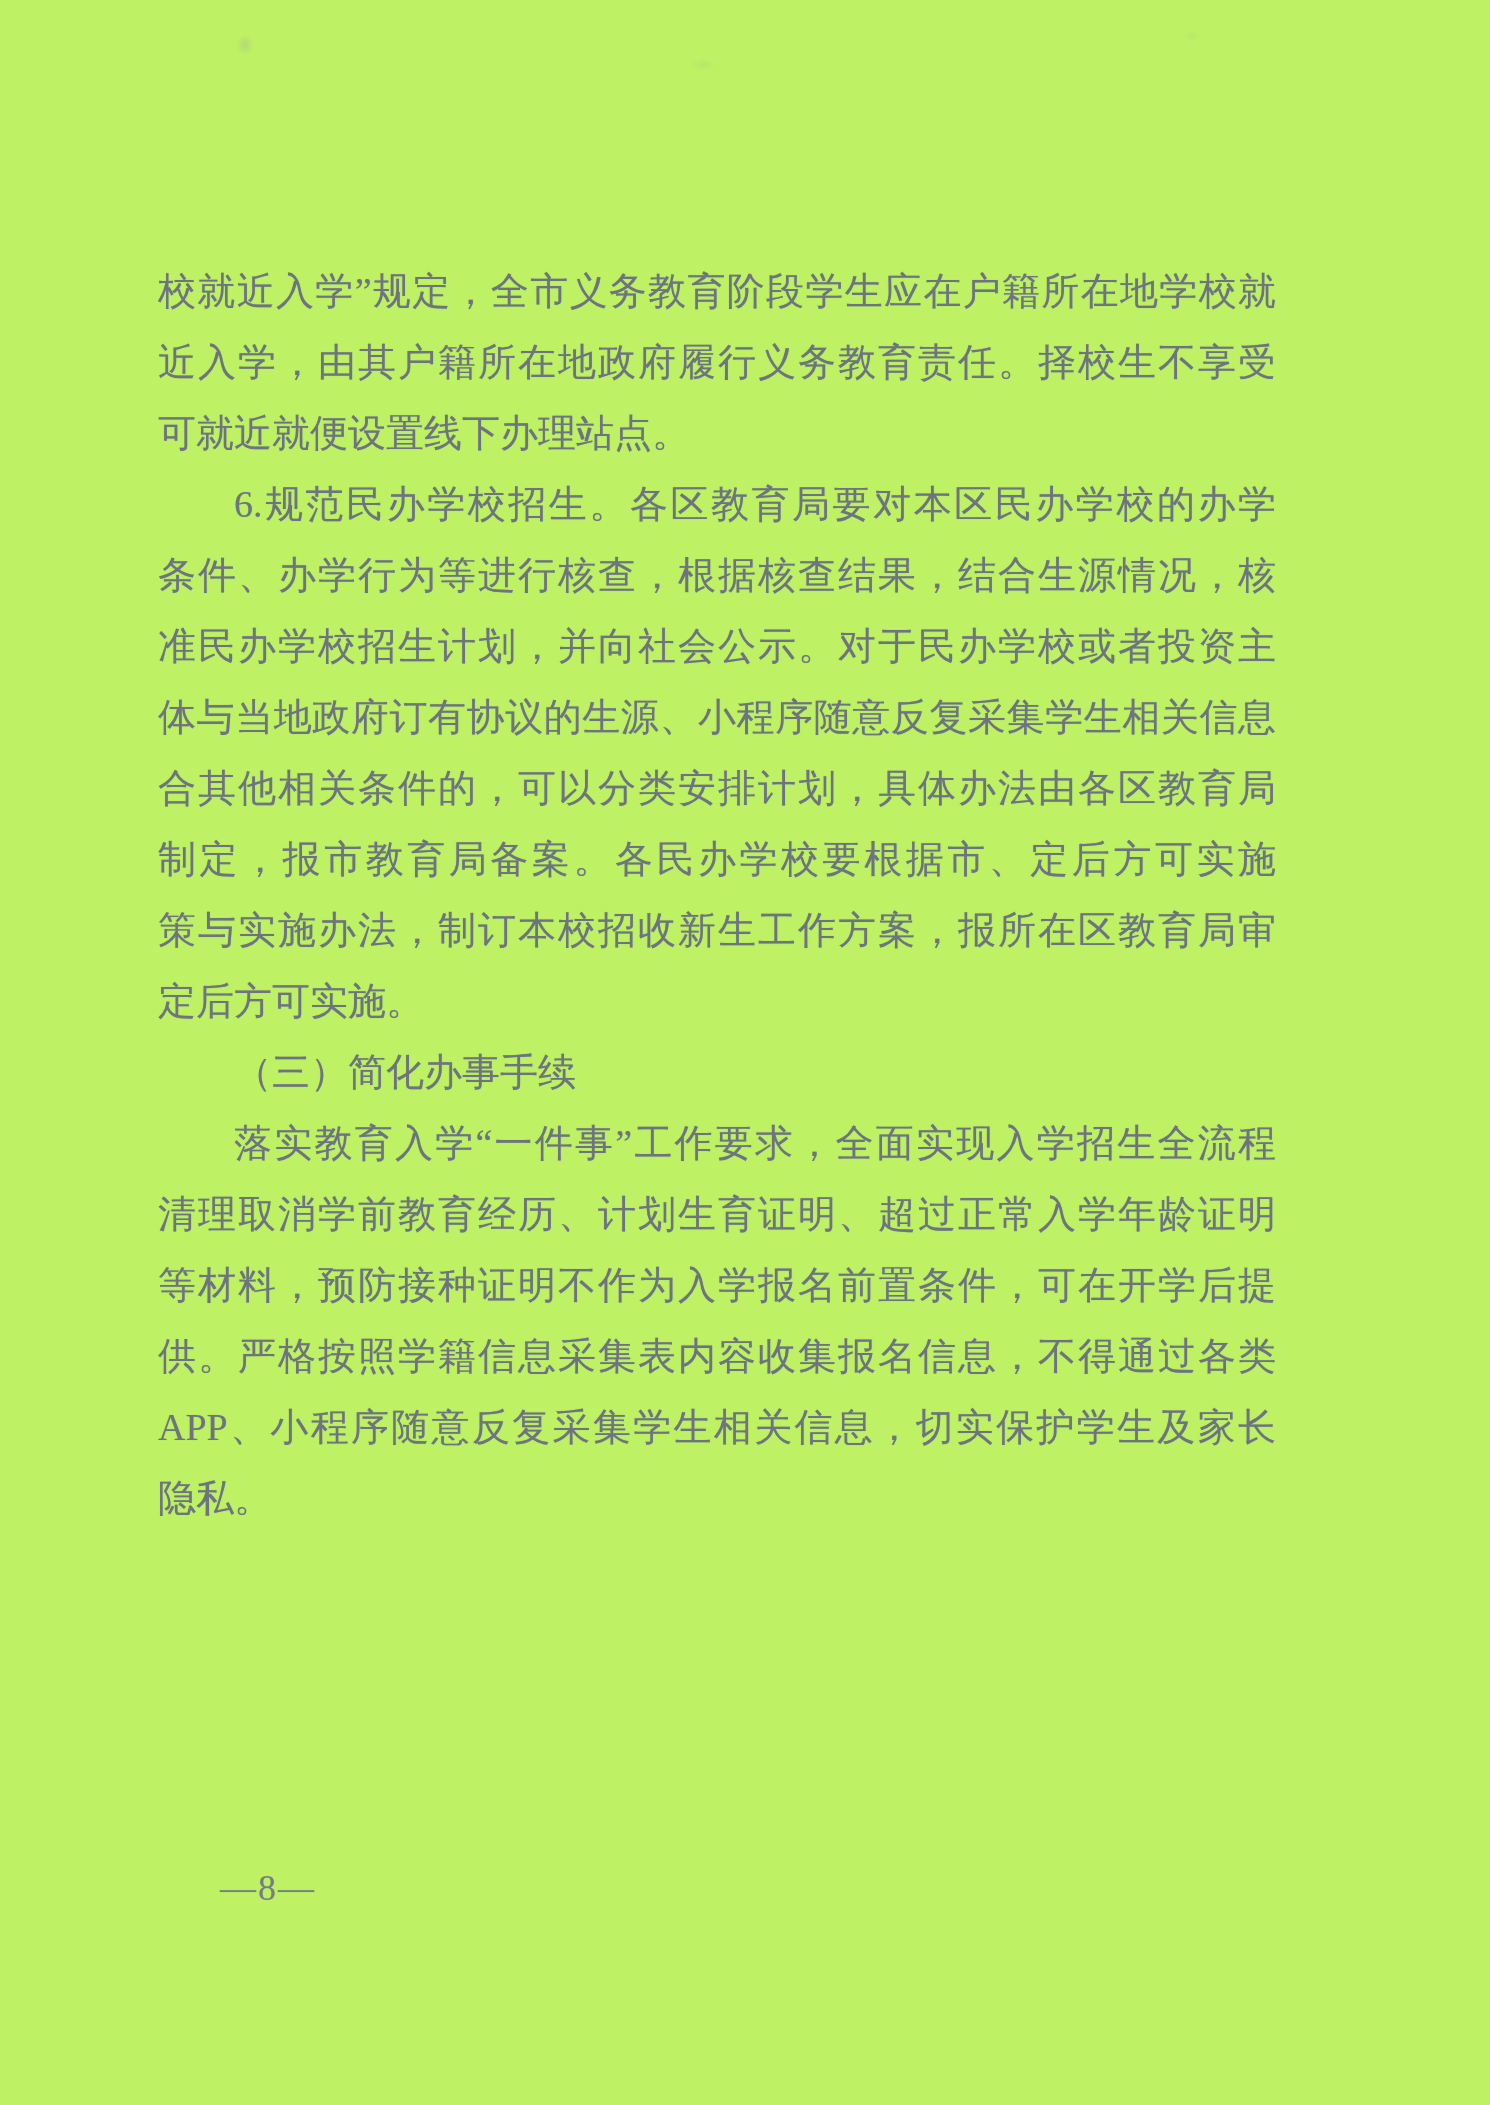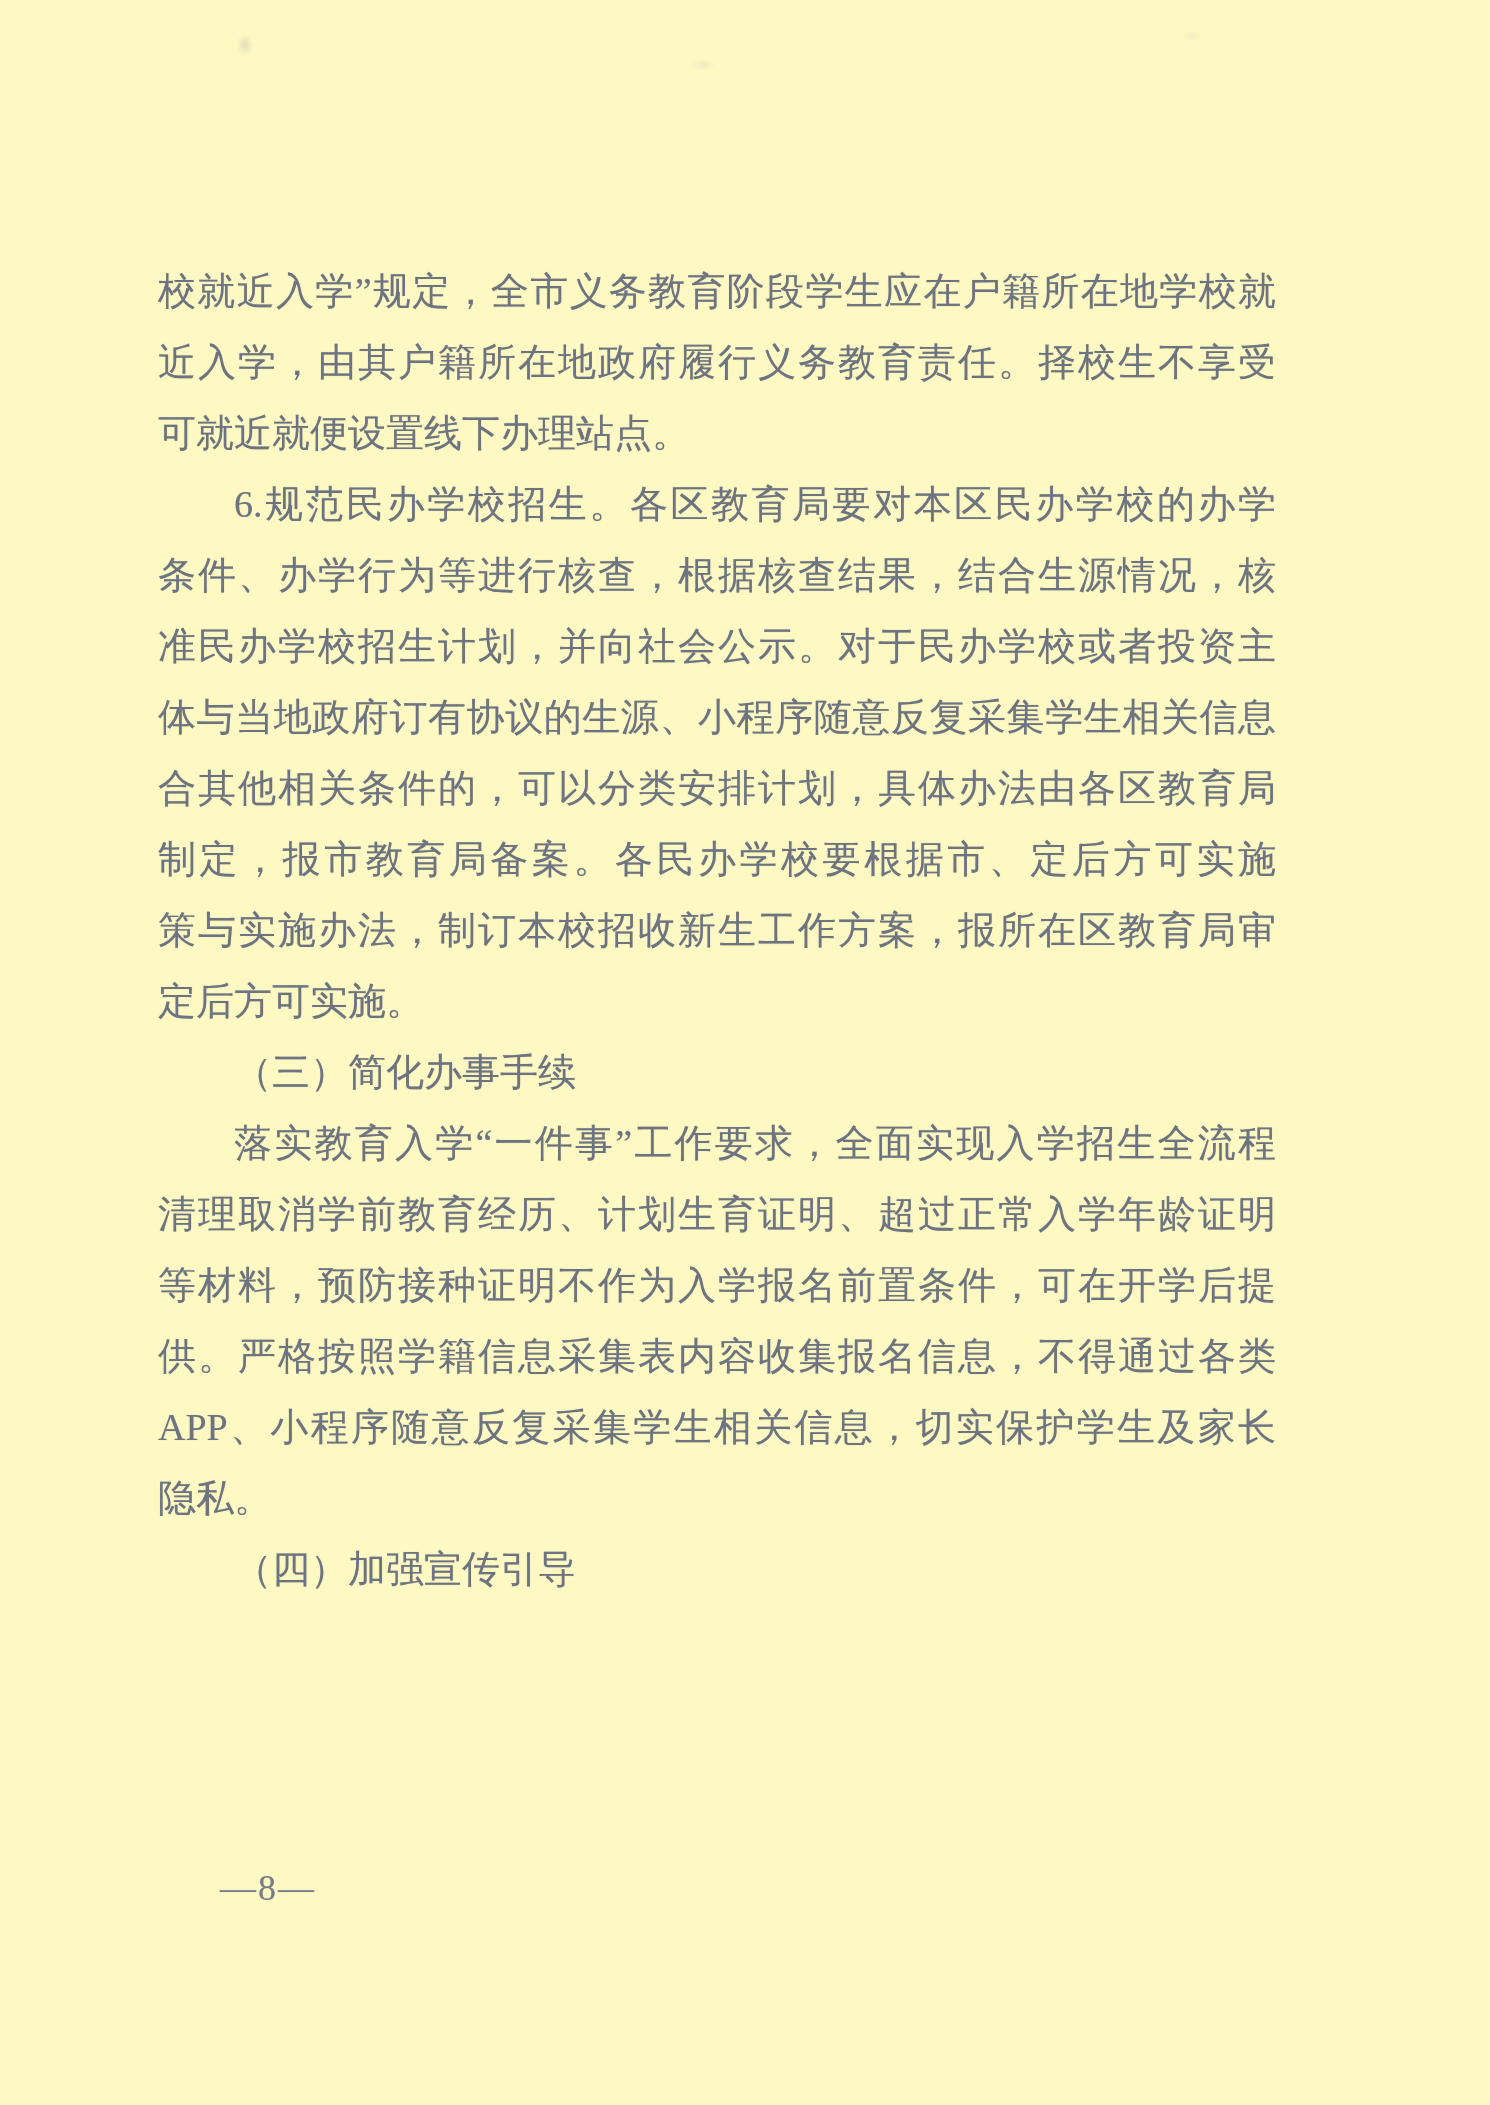--- a/index.html
+++ b/index.html
@@ -10,21 +10,21 @@
     width: 1490px;
     height: 2105px;
     background: #fdfdfc;
     position: relative;
     overflow: hidden;
     font-family: "Liberation Serif", "DejaVu Serif", serif;
   }
   .page {
     position: absolute;
     inset: 0;
-    background: #fef9c3;
+    background: #bef264;
   }
   
   .smudge {
     position: absolute;
     border-radius: 50%;
     background: radial-gradient(closest-side, rgba(150,155,165,0.28), rgba(150,155,165,0));
   }
   .smudge.s1 { left: 236px; top: 34px; width: 18px; height: 22px; }
   .smudge.s2 { left: 690px; top: 58px; width: 26px; height: 14px; opacity: .5; }
   .smudge.s3 { left: 1182px; top: 30px; width: 20px; height: 12px; opacity: .4; }
@@ -83,17 +83,16 @@
       <div class="line">制定，报市教育局备案。各民办学校要根据市、定后方可实施</div>
       <div class="line">策与实施办法，制订本校招收新生工作方案，报所在区教育局审</div>
       <div class="line noj">定后方可实施。</div>
       <div class="line indent noj">（三）简化办事手续</div>
       <div class="line indent">落实教育入学“一件事”工作要求，全面实现入学招生全流程</div>
       <div class="line">清理取消学前教育经历、计划生育证明、超过正常入学年龄证明</div>
       <div class="line">等材料，预防接种证明不作为入学报名前置条件，可在开学后提</div>
       <div class="line">供。严格按照学籍信息采集表内容收集报名信息，不得通过各类</div>
       <div class="line">APP、小程序随意反复采集学生相关信息，切实保护学生及家长</div>
       <div class="line noj">隐私。</div>
-      <div class="line indent noj">（四）加强宣传引导</div>
     </main>
 
   <div class="footer">—8—</div>
 </div>
 
 </body></html>

